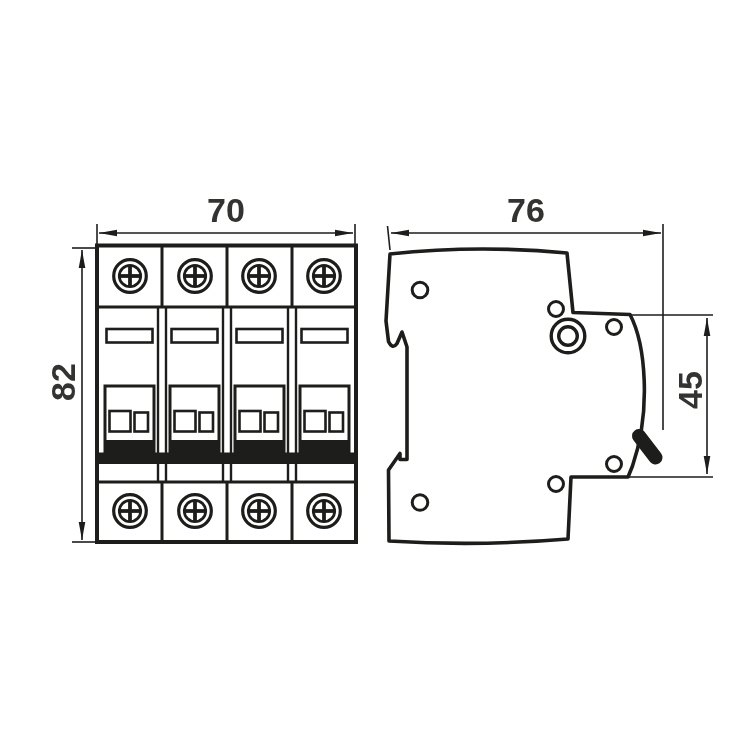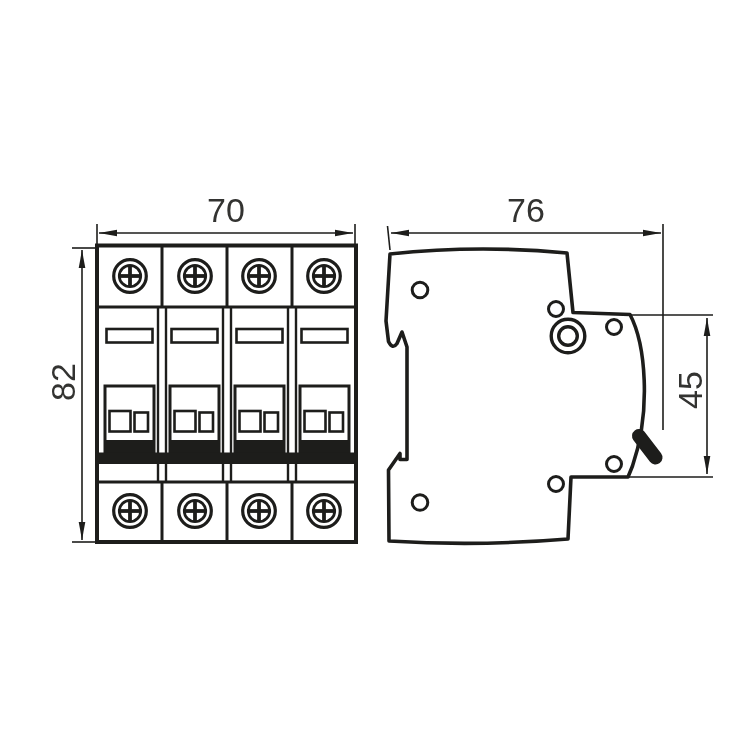--- a/index.html
+++ b/index.html
@@ -7,20 +7,21 @@
     --text:#333331;
     --bg:#ffffff;
   }
   html,body{margin:0;padding:0;background:var(--bg);}
   .canvas{
     position:relative;
     width:750px;height:750px;
     background:var(--bg);
     overflow:hidden;
     font-family:"Liberation Sans", sans-serif;
+    font-weight:bold;
   }
   svg{position:absolute;left:0;top:0;}
   .body-outline{fill:#ffffff;stroke:var(--line);stroke-width:3.6;stroke-linejoin:round;}
   .outer{fill:none;stroke:var(--line);stroke-width:4;}
   .med{fill:#ffffff;stroke:var(--line);stroke-width:2.6;}
   .medline{fill:none;stroke:var(--line);stroke-width:3;}
   .divline{fill:none;stroke:var(--line);stroke-width:2.4;}
   .thin{fill:none;stroke:var(--line);stroke-width:1.6;}
   .blackfill{fill:var(--line);stroke:none;}
   .ringO{fill:none;stroke:var(--line);stroke-width:3.2;}

